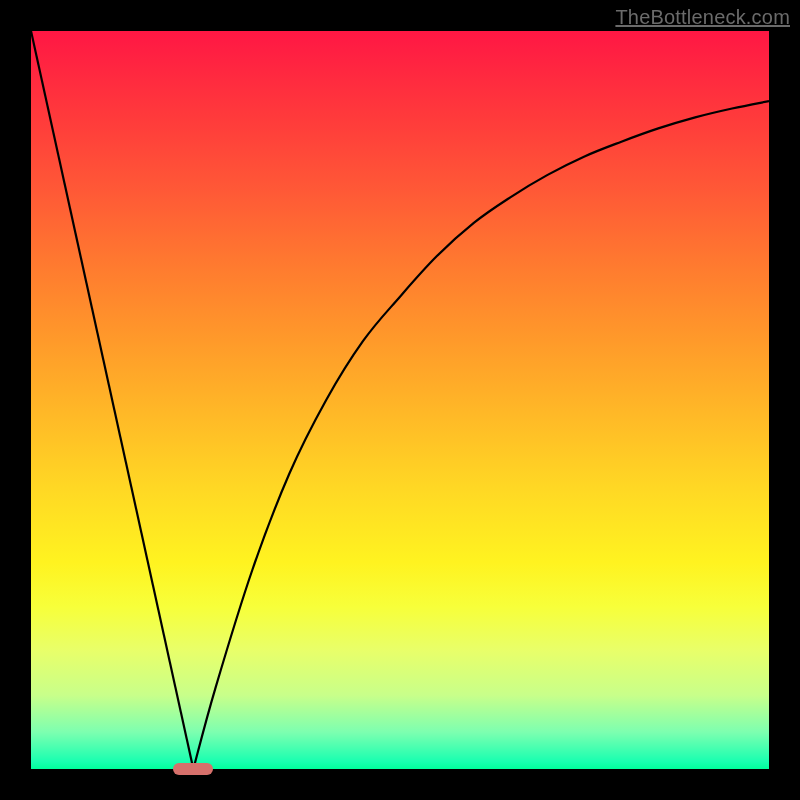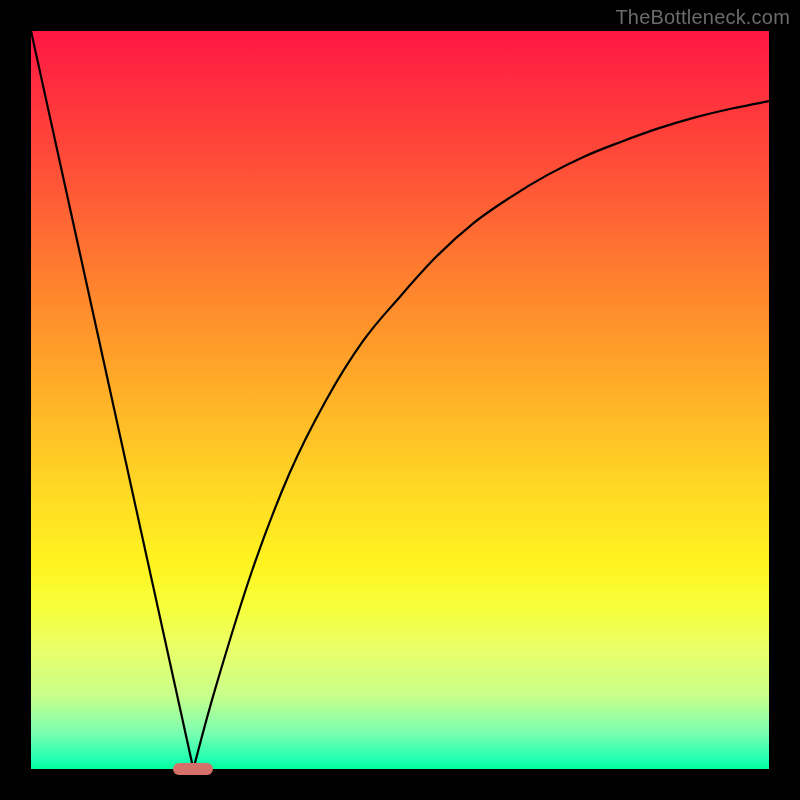--- a/index.html
+++ b/index.html
@@ -58,20 +58,21 @@
     pointer-events: none;
   }
   .attribution {
     position: absolute;
     top: 6px;
     right: 10px;
     color: #6b6b6b;
     font-size: 20px;
     font-weight: 500;
     letter-spacing: 0.2px;
+    text-decoration: underline;
   }
 </style>
 </head>
 <body>
 
 <div class="frame">
 
   <div class="plot-area">
 
     <svg class="curve" viewBox="0 0 738 738" preserveAspectRatio="none">

